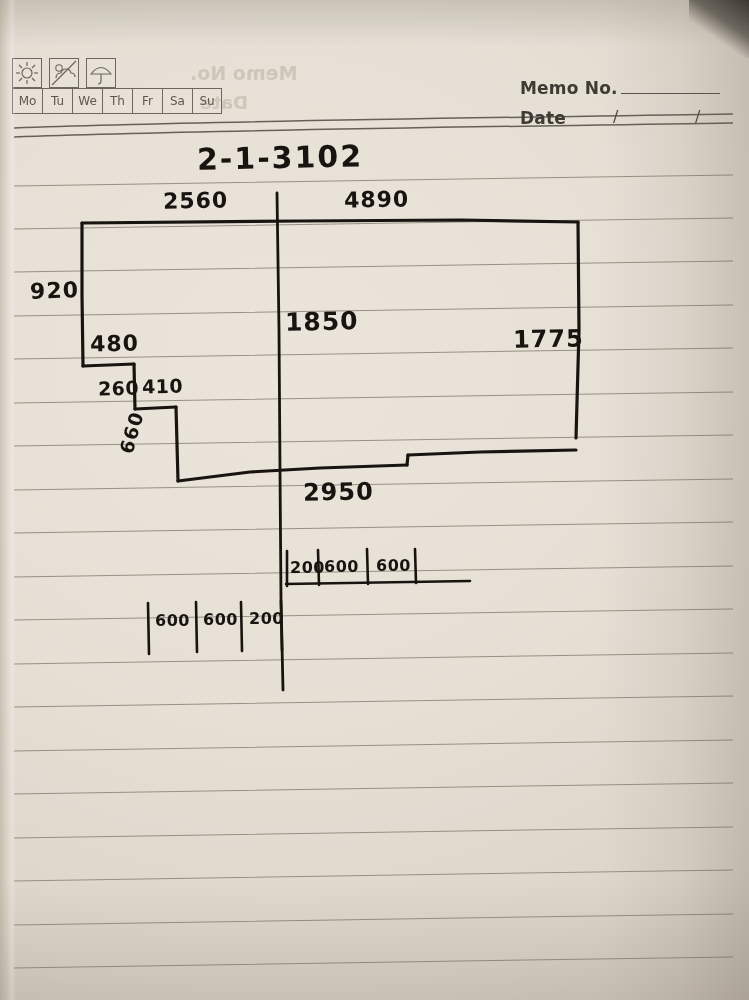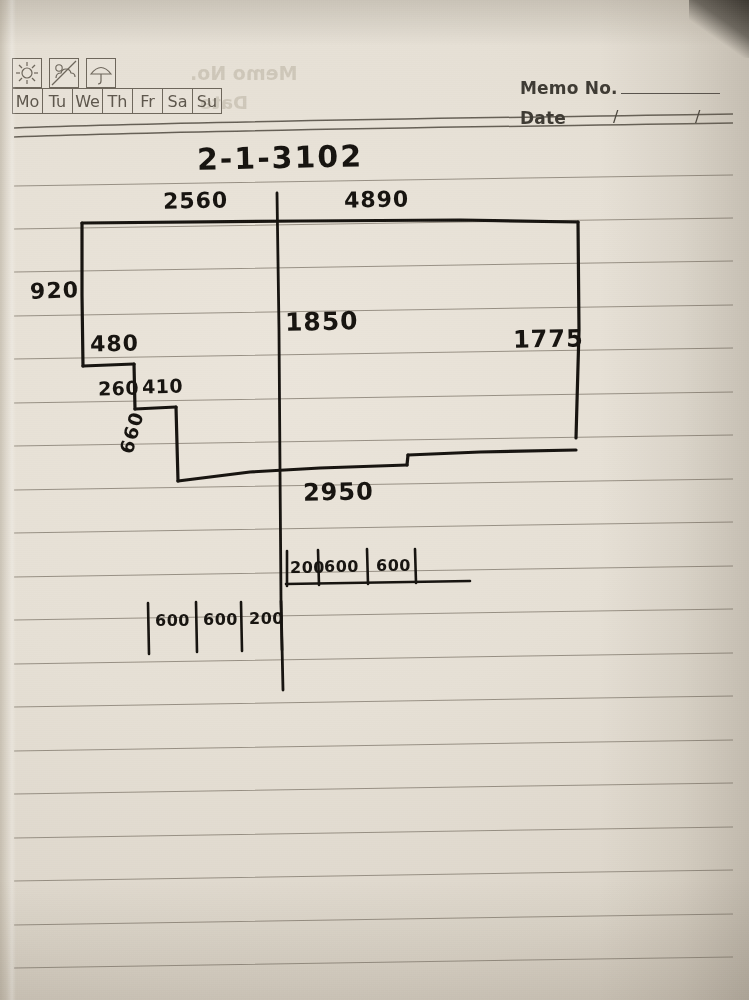--- a/index.html
+++ b/index.html
@@ -91,21 +91,21 @@
     display: flex;
   }
   .day-cell {
     width: 30px; height: 26px;
     border: 1.3px solid #6d665b;
     border-right-width: 0;
     box-sizing: border-box;
     display: flex;
     align-items: center;
     justify-content: center;
-    font-size: 16px;
+    font-size: 12px;
     color: #5d564c;
     font-family: "DejaVu Sans", sans-serif;
     background: rgba(255,255,255,0.06);
   }
   .day-cell:last-child { border-right-width: 1.3px; }
 
   .memo-block {
     position: absolute;
     top: 68px;
     left: 520px;

